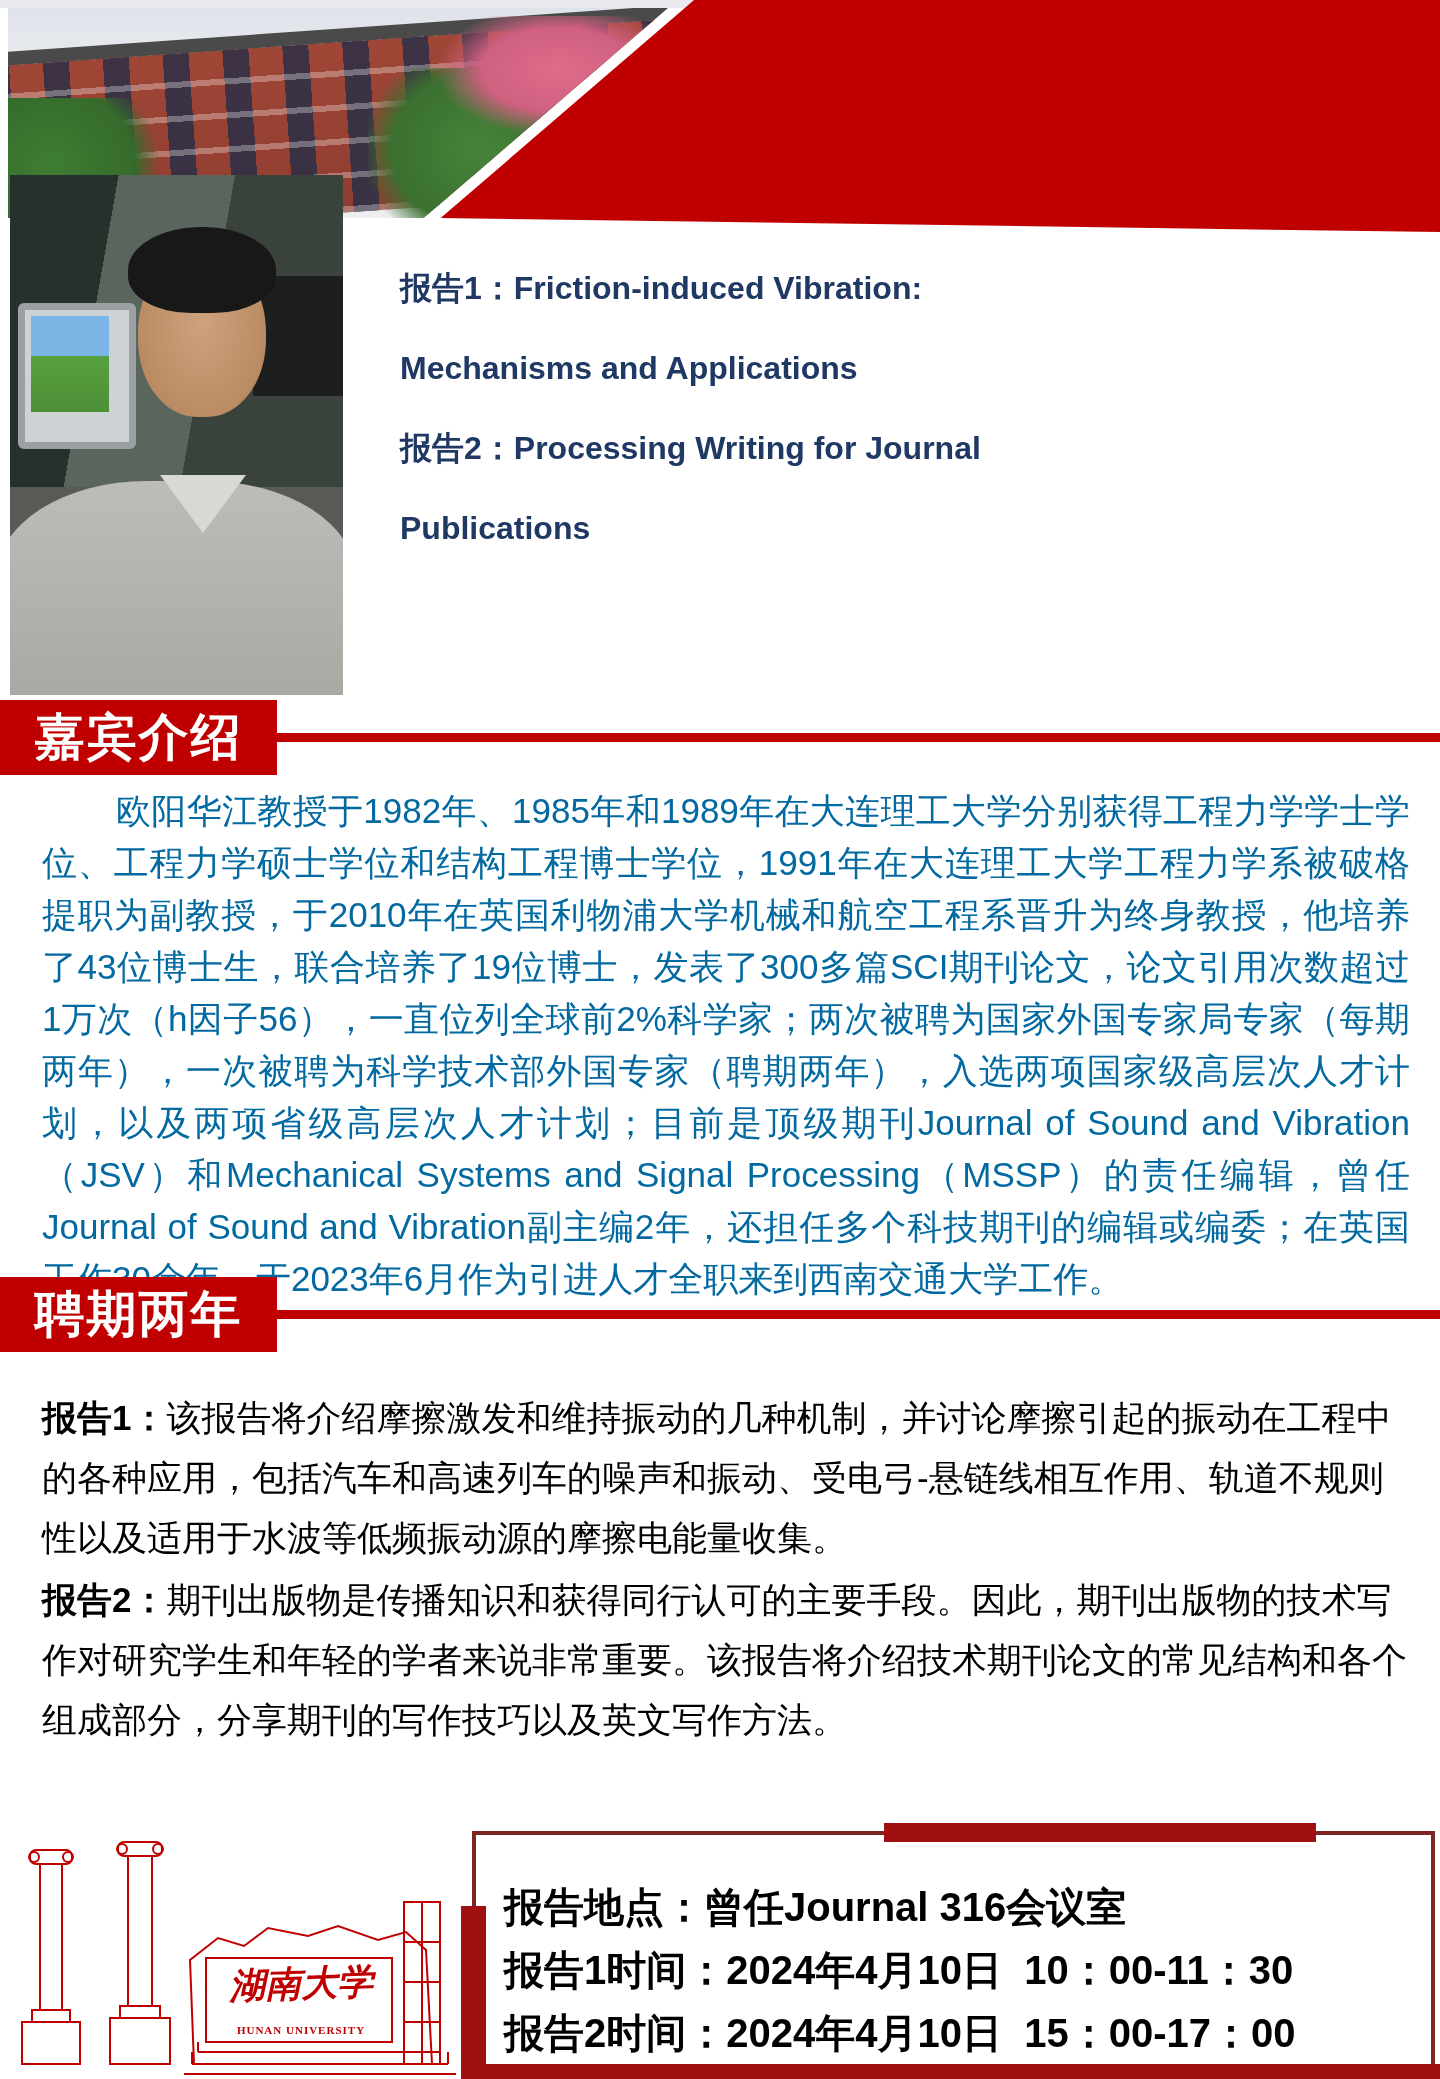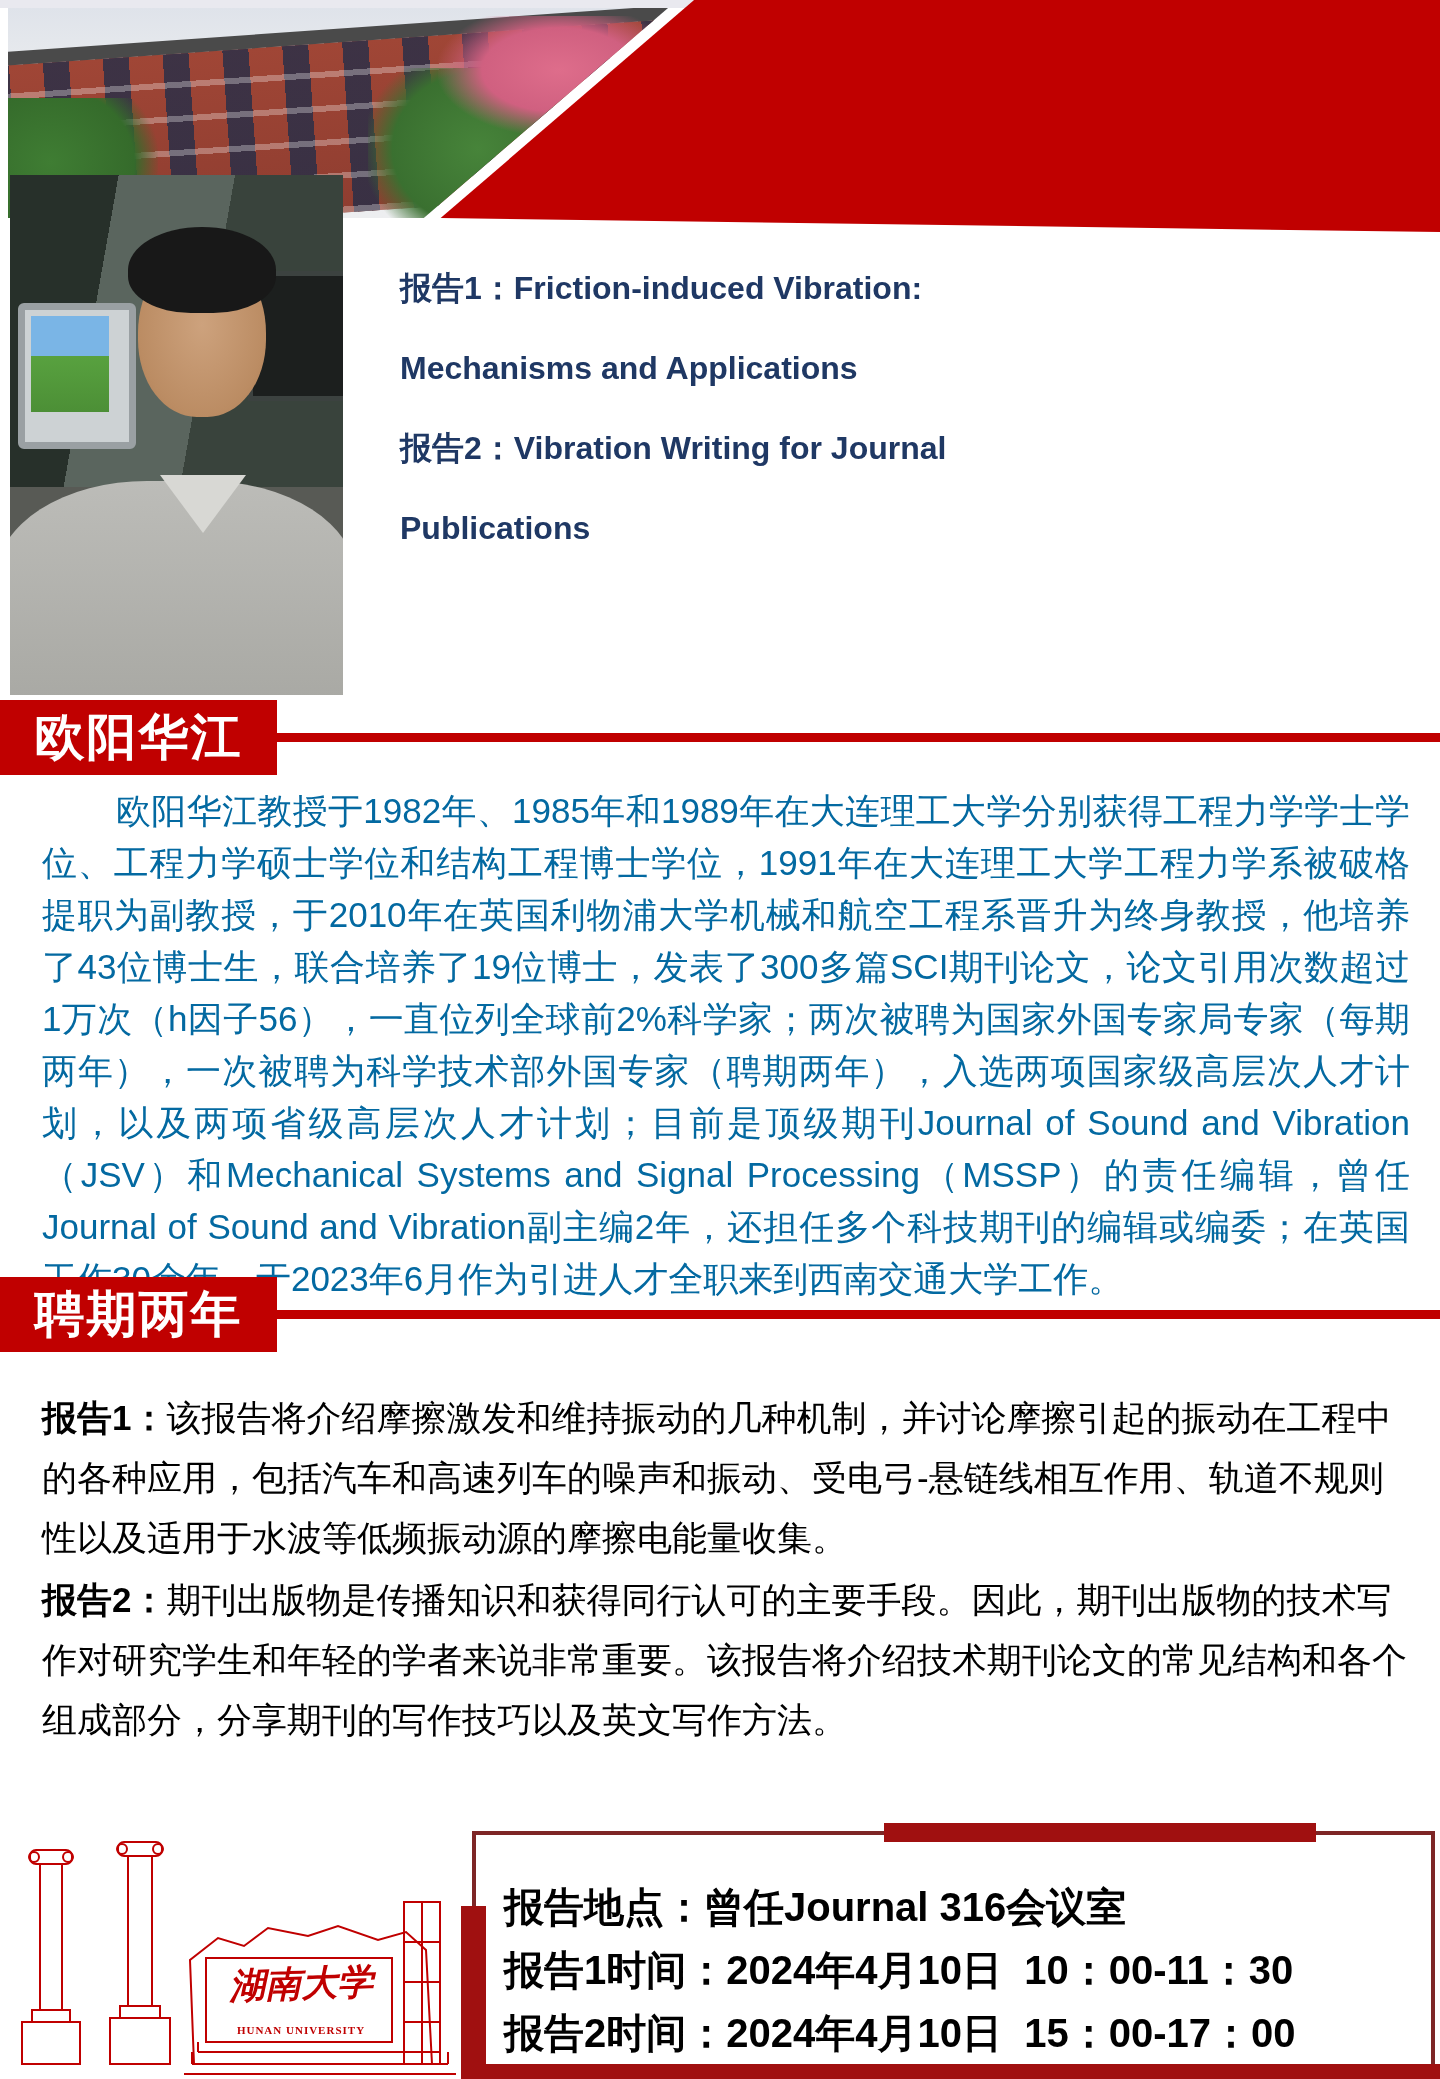--- a/index.html
+++ b/index.html
@@ -119,25 +119,25 @@
     </div>
     <div class="sp-shirt"></div>
     <div class="sp-collar"></div>
     <div class="sp-head"></div>
     <div class="sp-hair"></div>
   </div>
 
   <div class="abs hero-titles">
     <div class="hero-title-line pre">报告1：Friction-induced Vibration:</div>
     <div class="hero-title-line pre">Mechanisms and Applications</div>
-    <div class="hero-title-line pre">报告2：Vibration Writing for Journal</div>
+    <div class="hero-title-line pre">报告2：Processing Writing for Journal</div>
     <div class="hero-title-line pre">Publications</div>
   </div>
 
-  <div class="abs section-header hdr-guest">欧阳华江</div>
+  <div class="abs section-header hdr-guest">嘉宾介绍</div>
   <div class="abs section-line line-guest"></div>
   <div class="abs bio">欧阳华江教授于1982年、1985年和1989年在大连理工大学分别获得工程力学学士学位、工程力学硕士学位和结构工程博士学位，1991年在大连理工大学工程力学系被破格提职为副教授，于2010年在英国利物浦大学机械和航空工程系晋升为终身教授，他培养了43位博士生，联合培养了19位博士，发表了300多篇SCI期刊论文，论文引用次数超过1万次（h因子56），一直位列全球前2%科学家；两次被聘为国家外国专家局专家（每期两年），一次被聘为科学技术部外国专家（聘期两年），入选两项国家级高层次人才计划，以及两项省级高层次人才计划；目前是顶级期刊Journal of Sound and Vibration（JSV）和Mechanical Systems and Signal Processing（MSSP）的责任编辑，曾任Journal of Sound and Vibration副主编2年，还担任多个科技期刊的编辑或编委；在英国工作30余年，于2023年6月作为引进人才全职来到西南交通大学工作。</div>
 
   <div class="abs section-header hdr-talks">聘期两年</div>
   <div class="abs section-line line-talks"></div>
   <div class="abs talks">
     <p class="talk-item"><span class="talk-label">报告1：</span><span>该报告将介绍摩擦激发和维持振动的几种机制，并讨论摩擦引起的振动在工程中的各种应用，包括汽车和高速列车的噪声和振动、受电弓-悬链线相互作用、轨道不规则性以及适用于水波等低频振动源的摩擦电能量收集。</span></p>
     <p class="talk-item"><span class="talk-label">报告2：</span><span>期刊出版物是传播知识和获得同行认可的主要手段。因此，期刊出版物的技术写作对研究学生和年轻的学者来说非常重要。该报告将介绍技术期刊论文的常见结构和各个组成部分，分享期刊的写作技巧以及英文写作方法。</span></p>
   </div>
 

